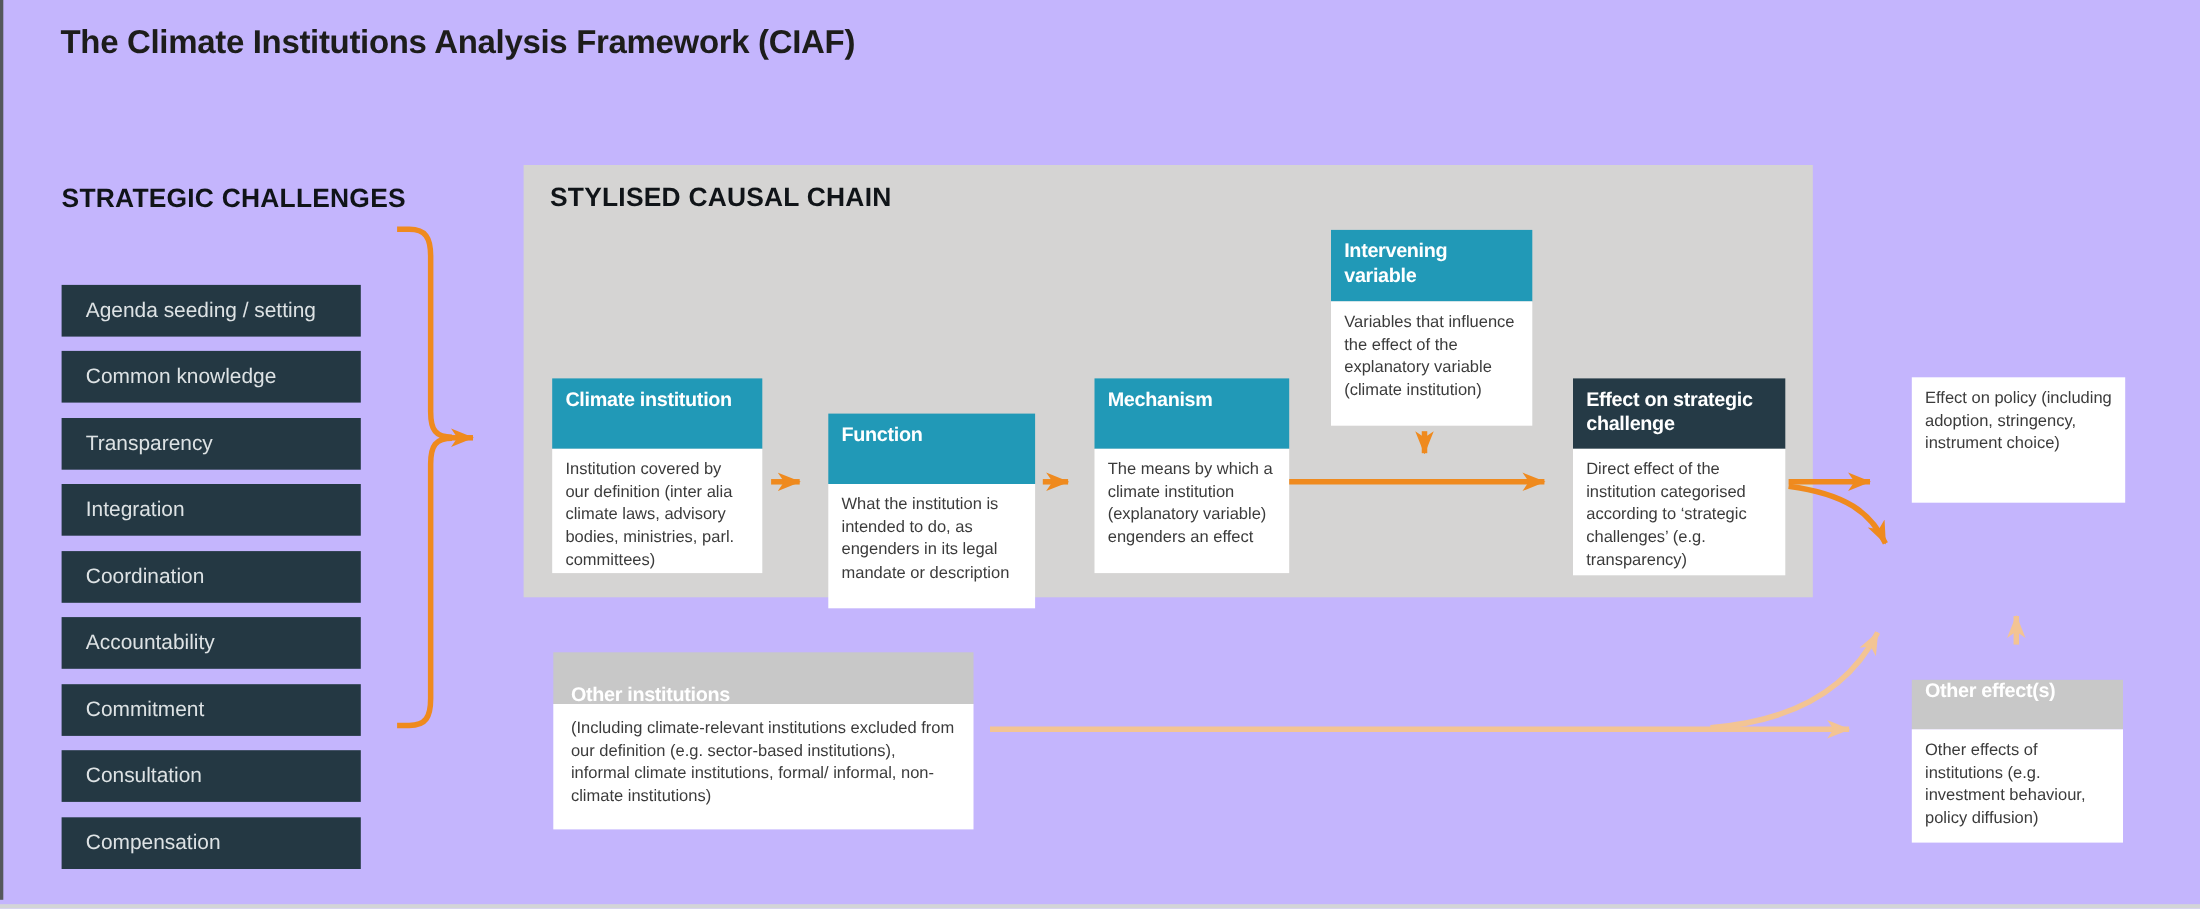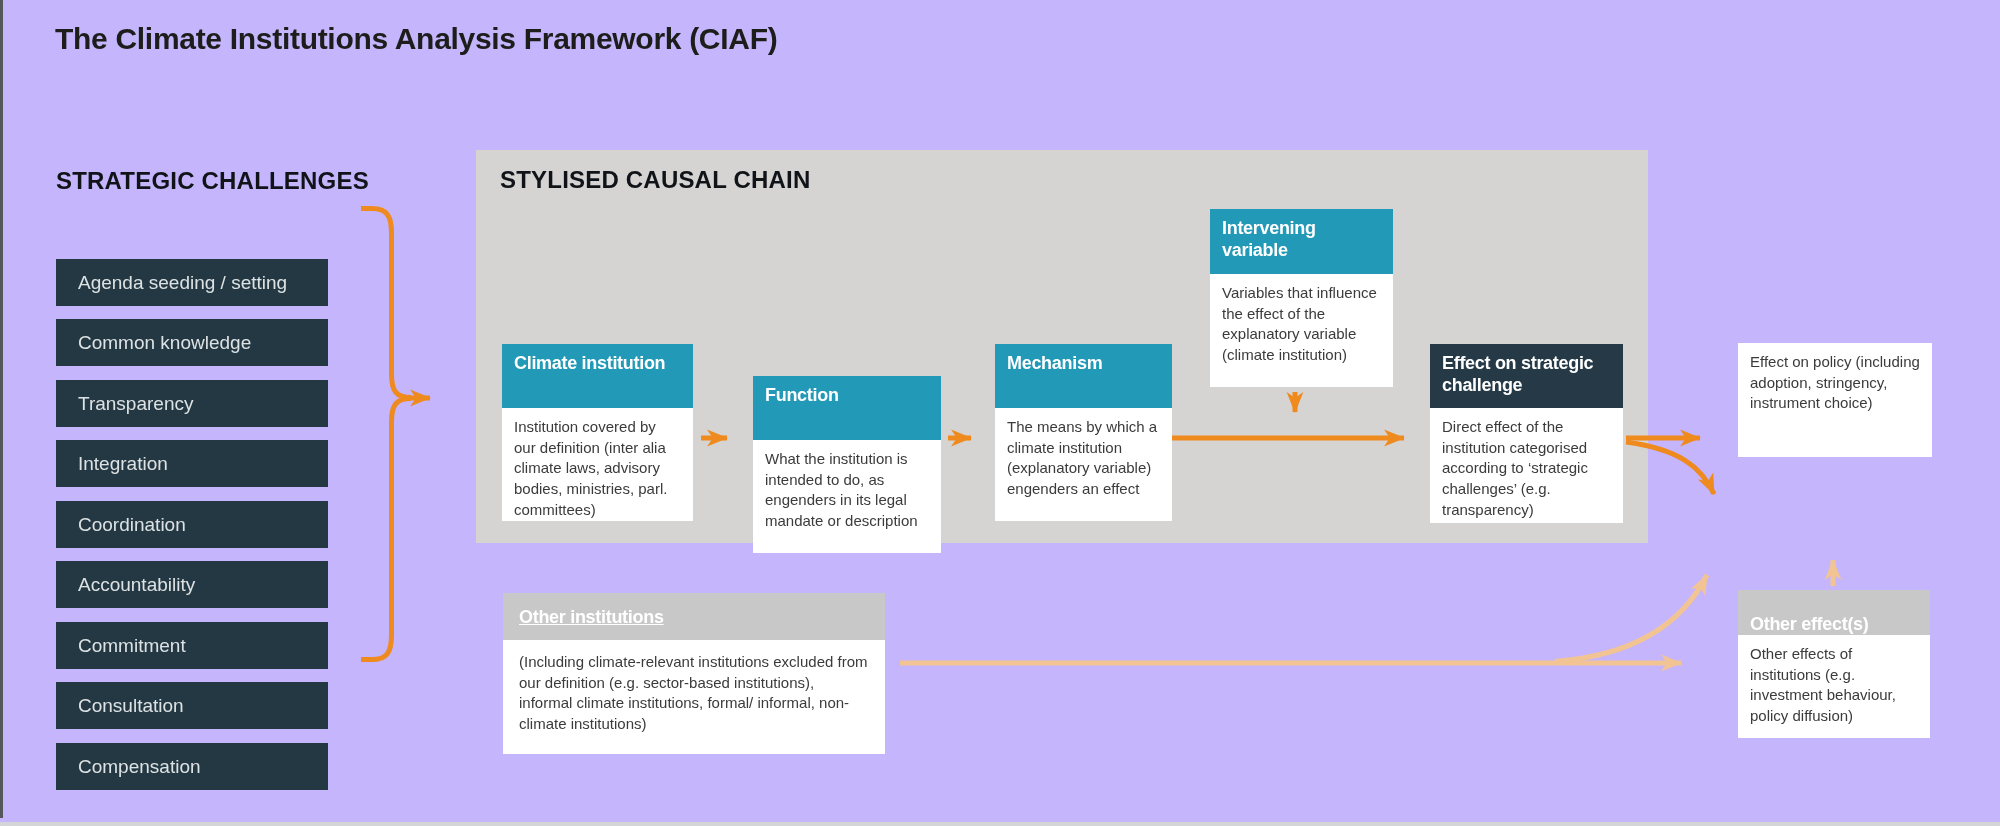--- a/index.html
+++ b/index.html
@@ -38,24 +38,24 @@
   #node-mechanism{left:995px;top:344px;width:177px;}
   #node-mechanism .hd{height:64px;} #node-mechanism .bd{height:113px;}
   #node-intervening{left:1210px;top:209px;width:183px;}
   #node-intervening .hd{height:65px;} #node-intervening .bd{height:113px;}
   #node-effect-strategic{left:1430px;top:344px;width:193px;}
   #node-effect-strategic .hd{height:64px;} #node-effect-strategic .bd{height:115px;}
   
   #node-effect-policy{left:1738px;top:343px;width:194px;}
   #node-effect-policy .hd{height:65px;} #node-effect-policy .bd{height:114px;}
   #node-other-effects{left:1738px;top:590px;width:192px;}
-  #node-other-effects .hd{height:45px;padding-top:24px;} #node-other-effects .bd{height:103px;}
+  #node-other-effects .hd{height:45px;padding-top:0;margin-top:28px;} #node-other-effects .bd{height:103px;}
   
   #node-other-institutions{left:503px;top:593px;width:382px;}
-  #node-other-institutions .hd{height:47px;padding-top:14px;padding-left:16px;text-decoration:underline;}
+  #node-other-institutions .hd{height:47px;padding-top:28px;padding-left:16px;}
   #node-other-institutions .bd{height:114px;padding:12px 16px 0 16px;}
   #arrow-layer{left:0;top:0;width:2000px;height:826px;pointer-events:none;}
 </style>
 </head>
 <body>
 
 <div id="stage">
 
   <div id="left-edge" class="abs"></div>
   <div id="bottom-edge" class="abs"></div>

